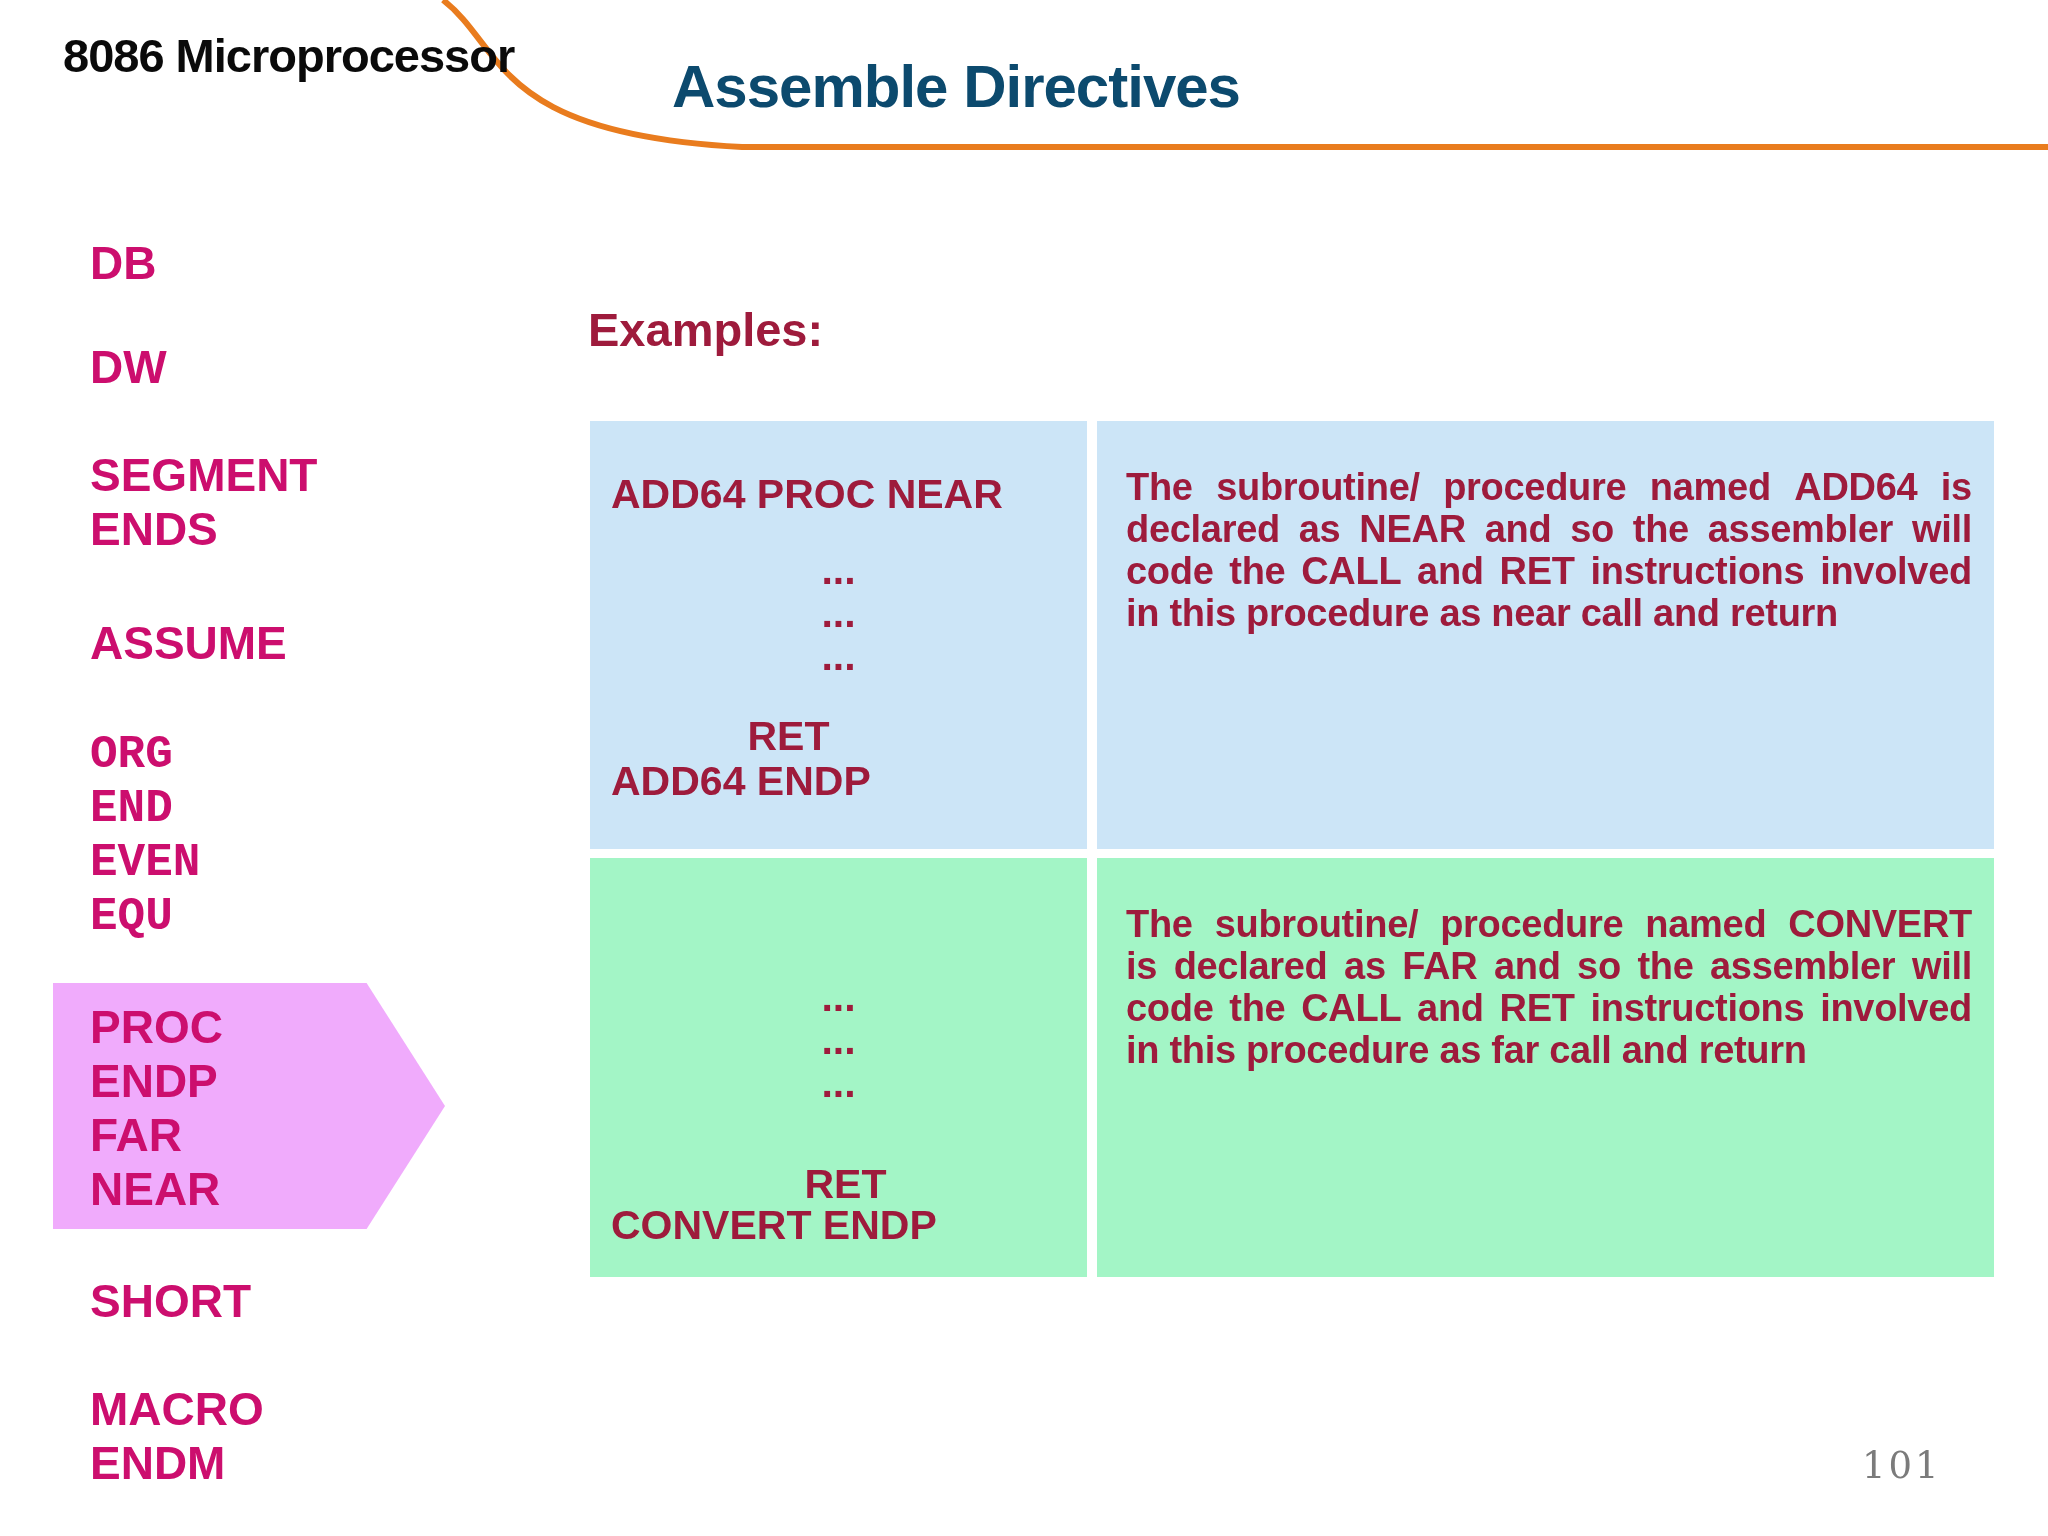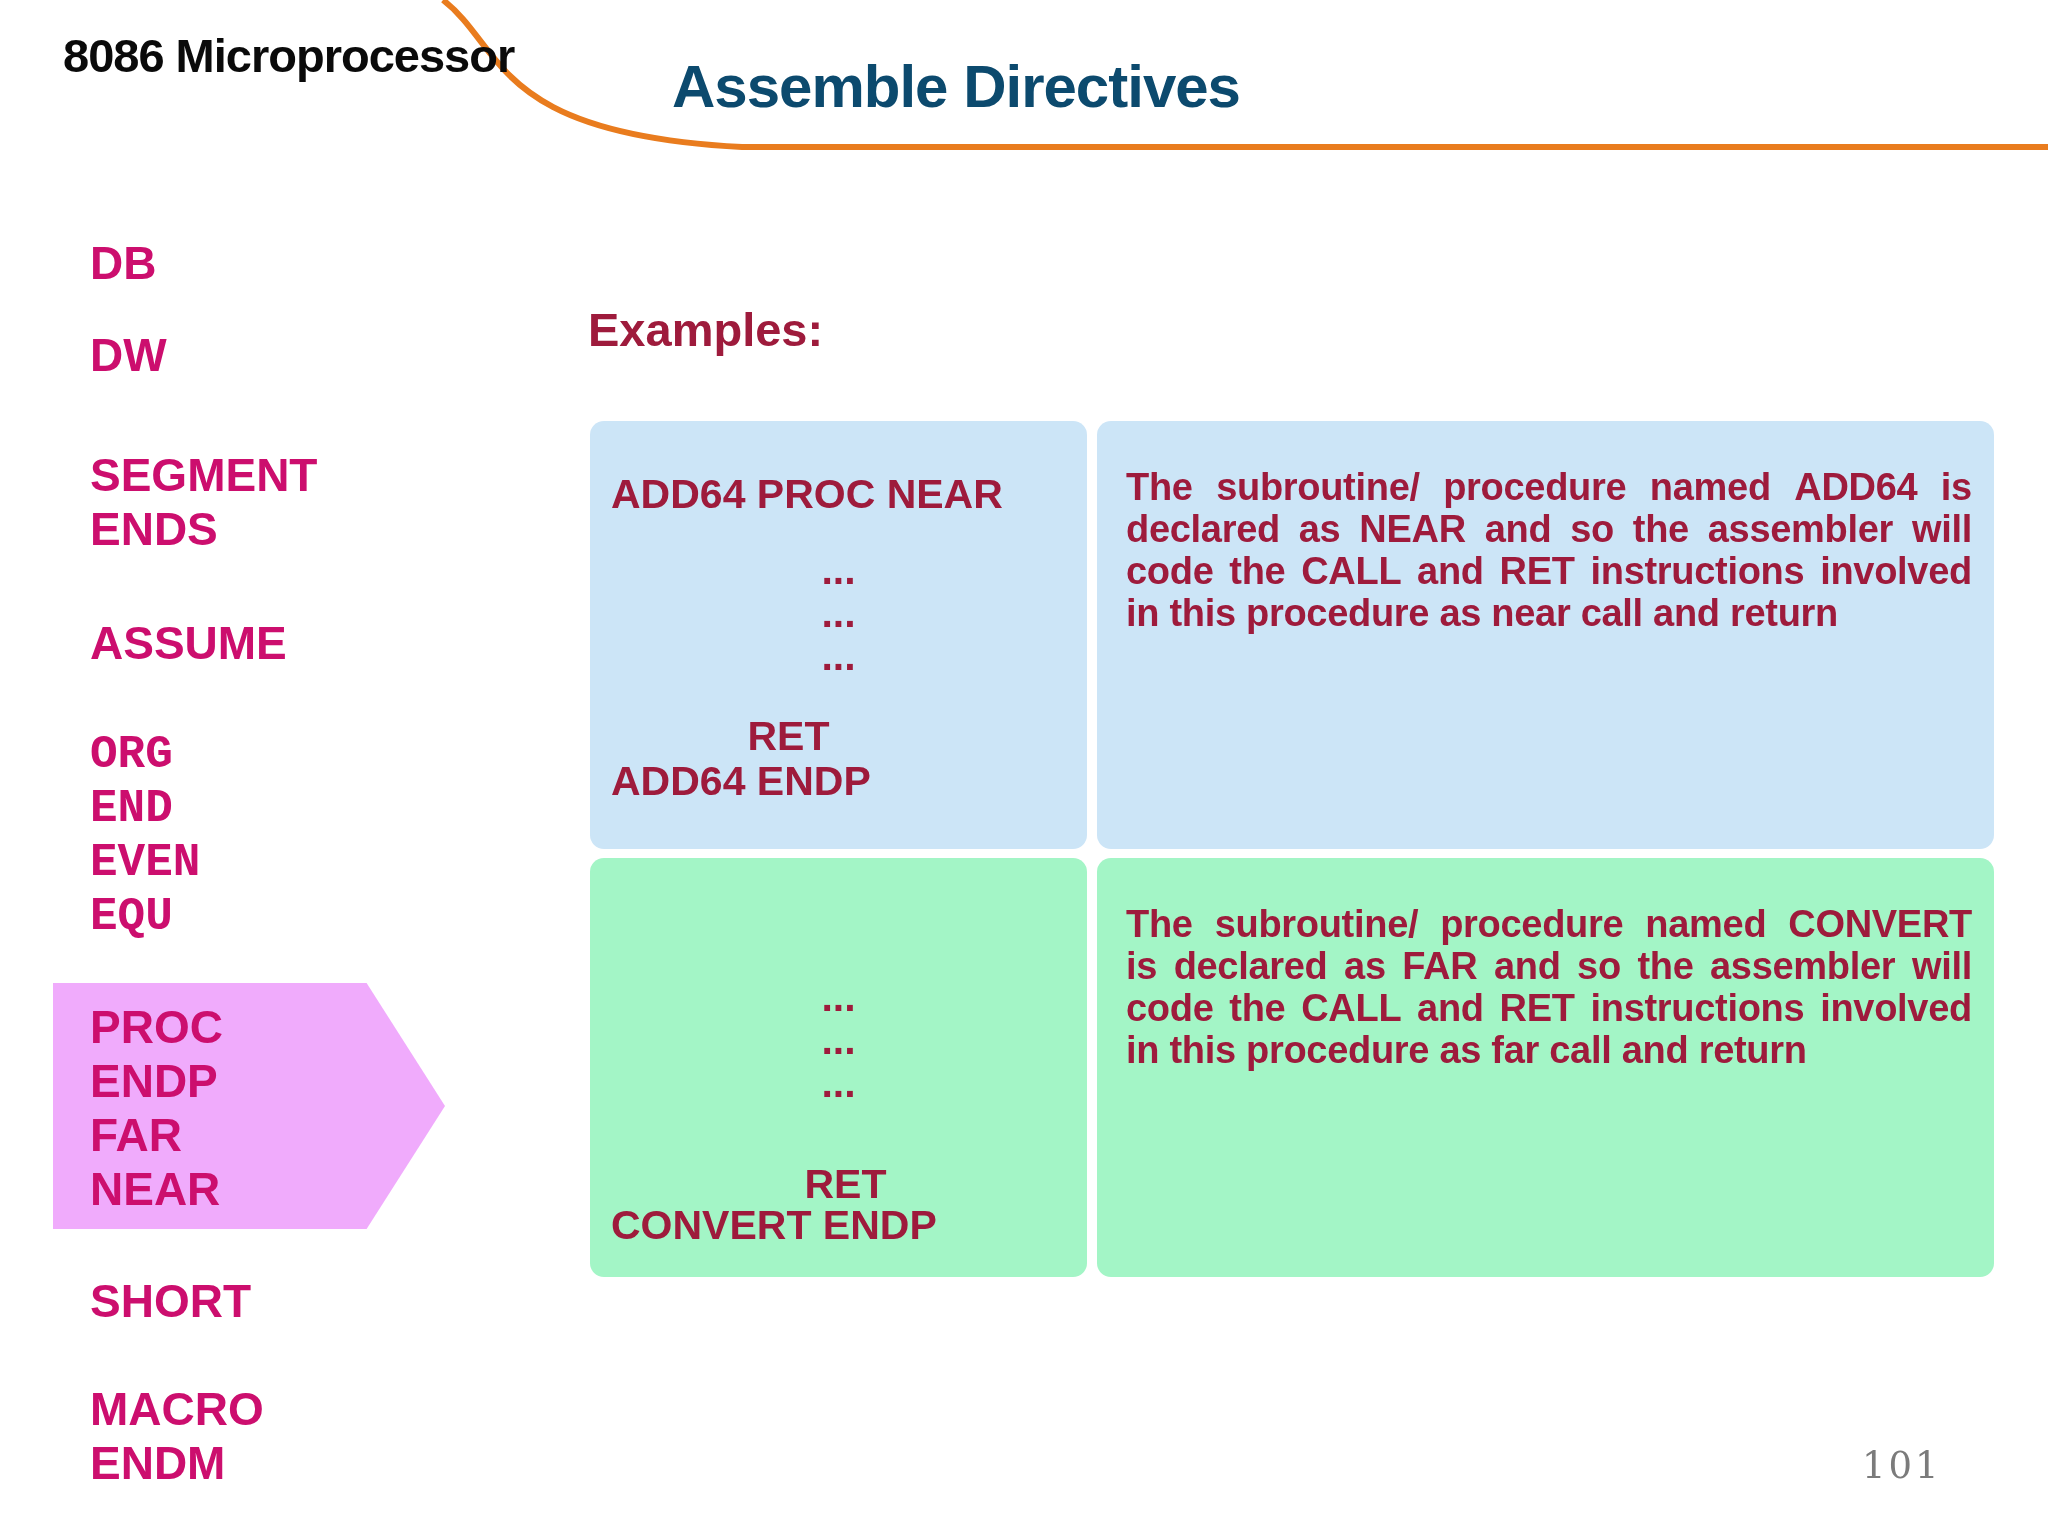--- a/index.html
+++ b/index.html
@@ -40,21 +40,21 @@
   .examples{
     position:absolute;left:588px;top:302px;
     font-size:47px;font-weight:bold;color:#9e1b3c;
   }
   .box{
     position:absolute;left:590px;width:1404px;
     display:flex;column-gap:10px;
   }
   .box-near{top:421px;height:428px;}
   .box-far{top:858px;height:419px;}
-  .cell{position:relative;height:100%;border-radius:14px;}
+  .cell{position:relative;height:100%;}
   .cell.code{width:497px;flex:0 0 497px;}
   .cell.desc{flex:1 1 auto;box-sizing:border-box;padding:45px 22px 0 29px;}
   .box-near .cell{background:#cce5f7;}
   .box-far .cell{background:#a3f5c6;}
   .code-header,.code-footer,.ret,.dots-line{
     color:#9e1b3c;font-weight:bold;font-size:41px;line-height:43px;white-space:nowrap;
   }
   .code-header{position:absolute;left:21px;}
   .box-near .code-header{top:52px;}
   .box-far  .code-header{top:50px;}
@@ -88,21 +88,21 @@
     <path d="M 443 0 C 505 48 492 134 742 147 L 2048 147" fill="none" stroke="#e97c1e" stroke-width="6"></path>
   </svg>
 
   <div class="brand">8086 Microprocessor</div>
   <div class="title">Assemble Directives</div>
 
   <div id="sidebar">
       <div class="sidebar-group" style="top: 236px;">
         <div>DB</div>
       </div>
-      <div class="sidebar-group" style="top: 328px;">
+      <div class="sidebar-group" style="top: 340px;">
         <div>DW</div>
       </div>
       <div class="sidebar-group" style="top: 448px;">
         <div>SEGMENT</div>
         <div>ENDS</div>
       </div>
       <div class="sidebar-group" style="top: 616px;">
         <div>ASSUME</div>
       </div>
       <div class="sidebar-group" style="top: 728px; font-family: Liberation Mono, monospace;">

